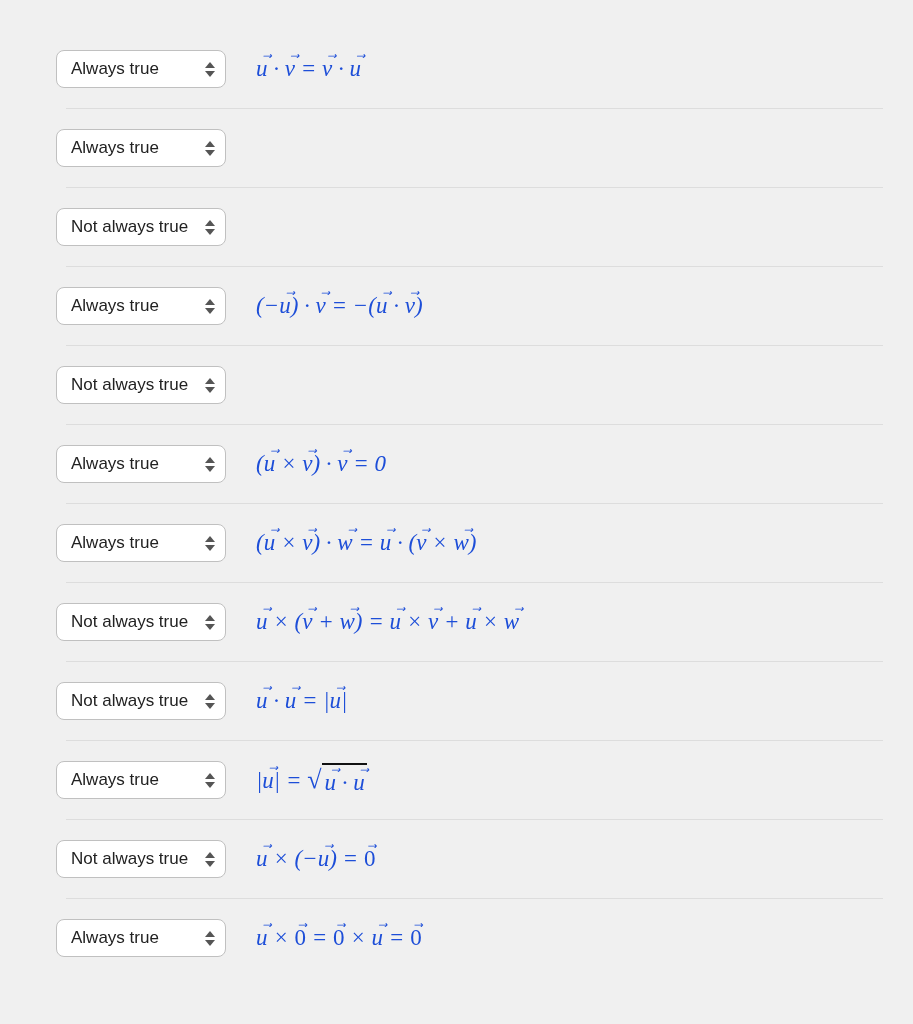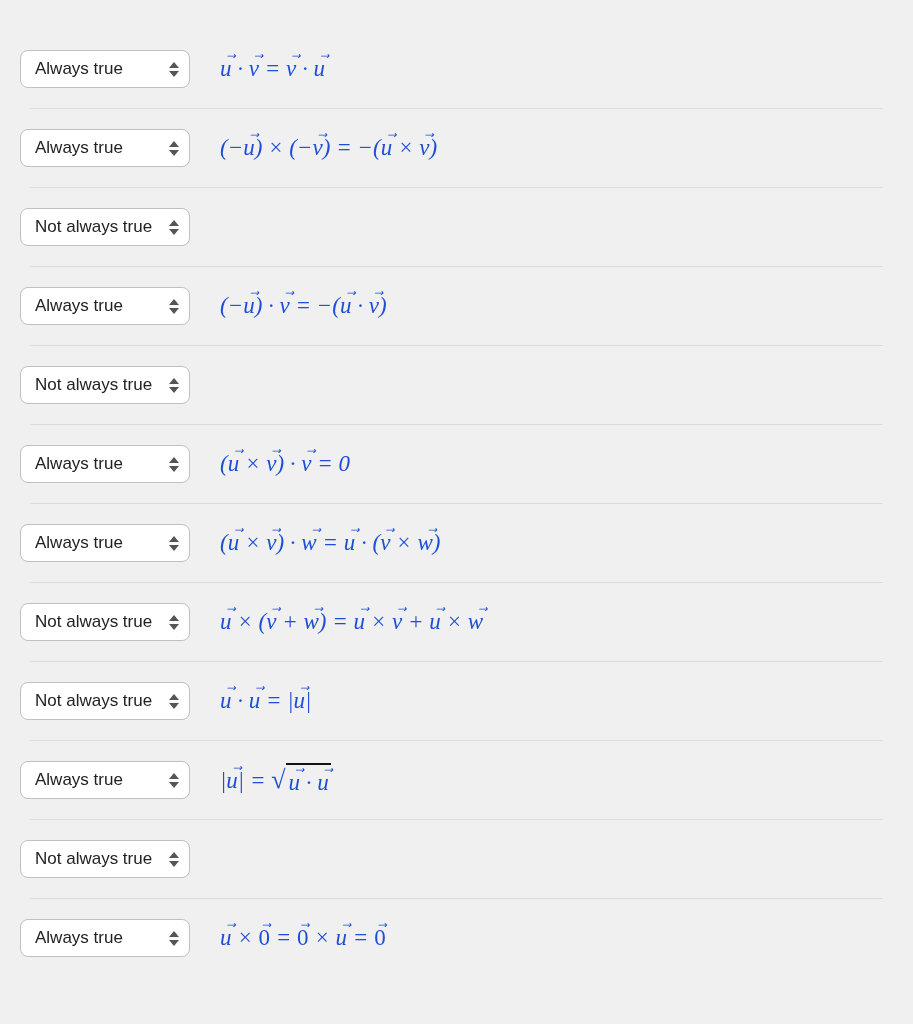--- a/index.html
+++ b/index.html
@@ -10,20 +10,21 @@
       min-height: 1024px;
       width: 913px;
       display: flex;
       justify-content: center;
       padding: 20px 0;
     }
 
     .page-container {
       width: 100%;
       padding: 10px 20px;
+      margin-left: 36px;
     }
 
     .row {
       display: flex;
       align-items: center;
       padding: 12px 0;
       min-height: 78px;
     }
 
     .dropdown-select {
@@ -146,21 +147,20 @@
     </div>
     <hr class="row-separator">
     <div class="row">
       <div class="dropdown-select">
         <span class="label">Always true</span>
         <div class="spinner-icon">
           <div class="arrow-up"></div>
           <div class="arrow-down"></div>
         </div>
       </div>
-      <div class="formula math">(−<span class="va">u</span>) × (−<span class="va">v</span>) = −(<span class="va">u</span> × <span class="va">v</span>)</div>
     </div>
     <hr class="row-separator">
     <div class="row">
       <div class="dropdown-select">
         <span class="label">Not always true</span>
         <div class="spinner-icon">
           <div class="arrow-up"></div>
           <div class="arrow-down"></div>
         </div>
       </div>
@@ -243,20 +243,21 @@
     </div>
     <hr class="row-separator">
     <div class="row">
       <div class="dropdown-select">
         <span class="label">Not always true</span>
         <div class="spinner-icon">
           <div class="arrow-up"></div>
           <div class="arrow-down"></div>
         </div>
       </div>
+      <div class="formula math"><span class="va">u</span> × (−<span class="va">u</span>) = <span class="va" style="font-style:normal;">0</span></div>
     </div>
     <hr class="row-separator">
     <div class="row">
       <div class="dropdown-select">
         <span class="label">Always true</span>
         <div class="spinner-icon">
           <div class="arrow-up"></div>
           <div class="arrow-down"></div>
         </div>
       </div>

